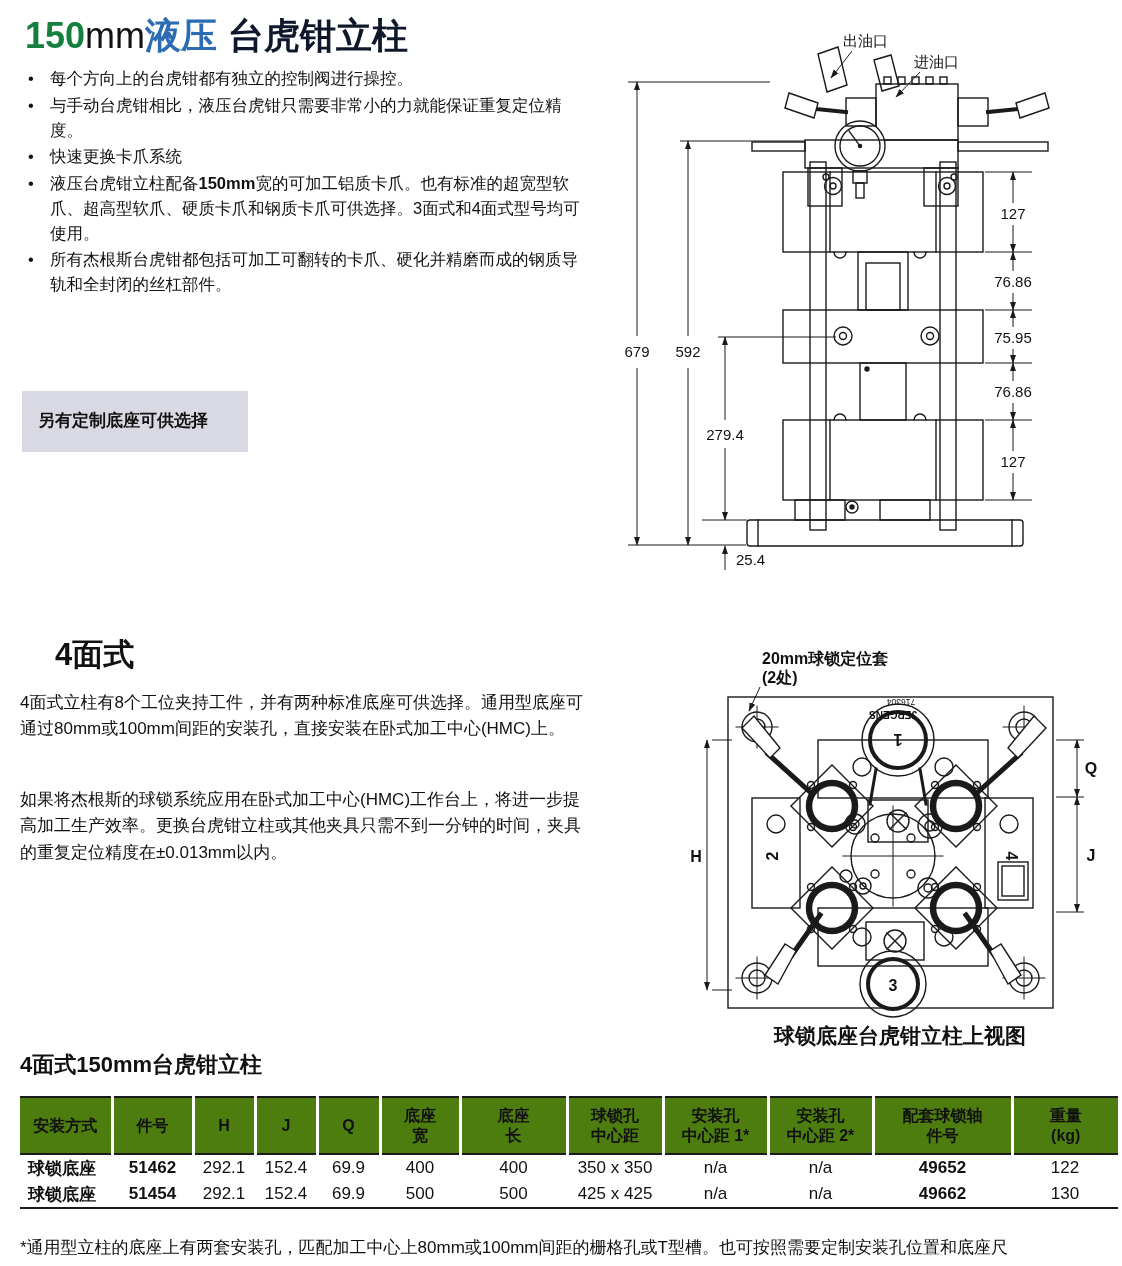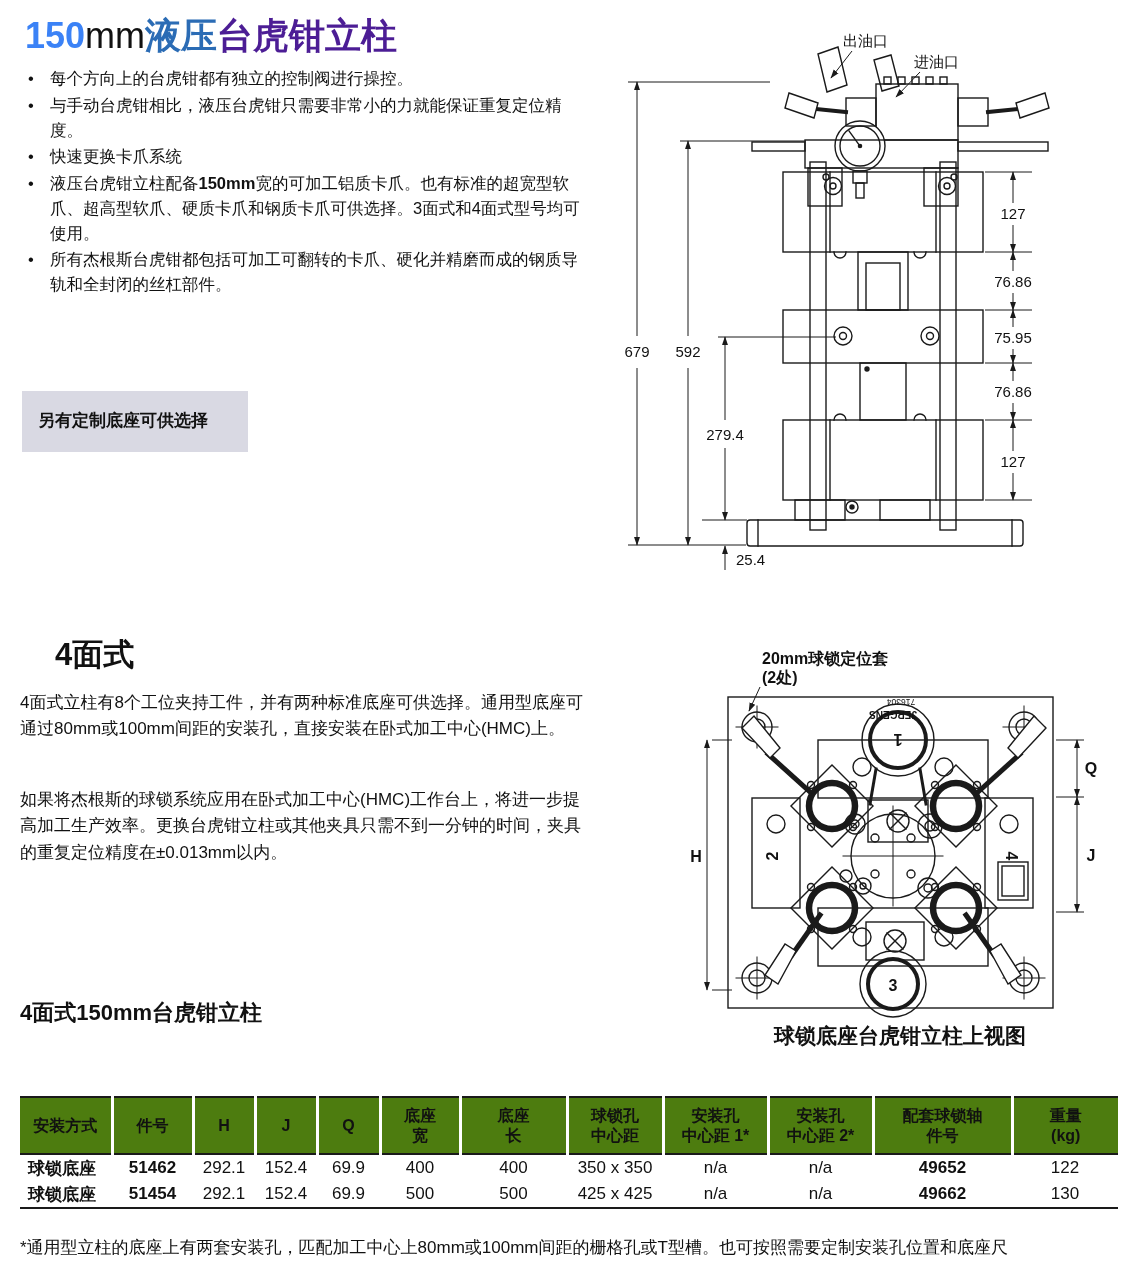--- a/index.html
+++ b/index.html
@@ -4,24 +4,24 @@
 <style>
   html,body{margin:0;padding:0;}
   body{
     width:1122px;height:1266px;position:relative;background:#ffffff;
     font-family:"Liberation Sans","DejaVu Sans",sans-serif;color:#111;
     overflow:hidden;
   }
   .abs{position:absolute;}
   
   #title{left:25px;top:12px;font-size:36px;letter-spacing:0px;white-space:nowrap;}
-  #title .t150{font-weight:700;color:#3b82f6;}
+  #title .t150{font-weight:700;color:#15803d;}
   #title .tmm{font-weight:400;color:#111;}
   #title .tblue{font-weight:600;color:#2b6cb5;}
-  #title .trest{font-weight:600;color:#4c1d95;}
+  #title .trest{font-weight:600;color:#0f172a;margin-left:11px;}
   
   #bullets{left:28px;top:66px;width:552px;font-size:16.5px;line-height:1.5;}
   #bullets .li{display:flex;margin:0 0 2px 0;}
   #bullets .dot{width:22px;flex:0 0 22px;text-align:left;}
   #bullets .bb{font-weight:700;text-align:center;}
   
   #callout{left:22px;top:391px;width:226px;height:61px;background:#d9d9e3;}
   #callout .ct{position:absolute;left:16px;top:18px;font-size:17px;font-weight:700;}
   
   #fs-head{left:20px;top:634px;font-size:31px;font-weight:700;margin-left:35px;}
@@ -32,21 +32,21 @@
   svg .ln{fill:none;stroke:#1a1a1a;stroke-width:1.4;stroke-linecap:square;}
   svg .thin{stroke-width:1;}
   svg .dim{fill:none;stroke:#1a1a1a;stroke-width:1;}
   svg text{font-family:"Liberation Sans","DejaVu Sans",sans-serif;fill:#111;stroke:none;}
   svg .dt{font-size:15px;text-anchor:middle;}
   svg .lbl{font-size:15px;}
   svg .big{font-size:16px;font-weight:700;}
   
   #tv-caption{left:690px;top:1022px;width:420px;text-align:center;font-size:21px;font-weight:700;}
   
-  #tbl-head{left:20px;top:998px;font-size:22px;font-weight:700;}
+  #tbl-head{left:20px;top:1050px;font-size:22px;font-weight:700;}
   #spec{left:20px;top:1096px;width:1098px;border-collapse:collapse;table-layout:fixed;
         border-top:2px solid #1a1a1a;border-bottom:2px solid #1a1a1a;}
   #spec thead tr{background:#4d7c0f;border-bottom:2px solid #1a1a1a;}
   #spec th{font-size:16px;font-weight:700;text-align:center;vertical-align:middle;height:55px;
            white-space:pre-line;line-height:1.25;padding:0 2px;}
   #spec th + th{border-left:3px solid #ffffff;}
   #spec td{font-size:17px;text-align:center;vertical-align:middle;height:26px;padding:0;}
   #spec td.c0{text-align:left;padding-left:8px;font-weight:700;}
   #spec td.c1{font-weight:700;margin-top:12px;}
   #spec td.c10{font-weight:700;}

